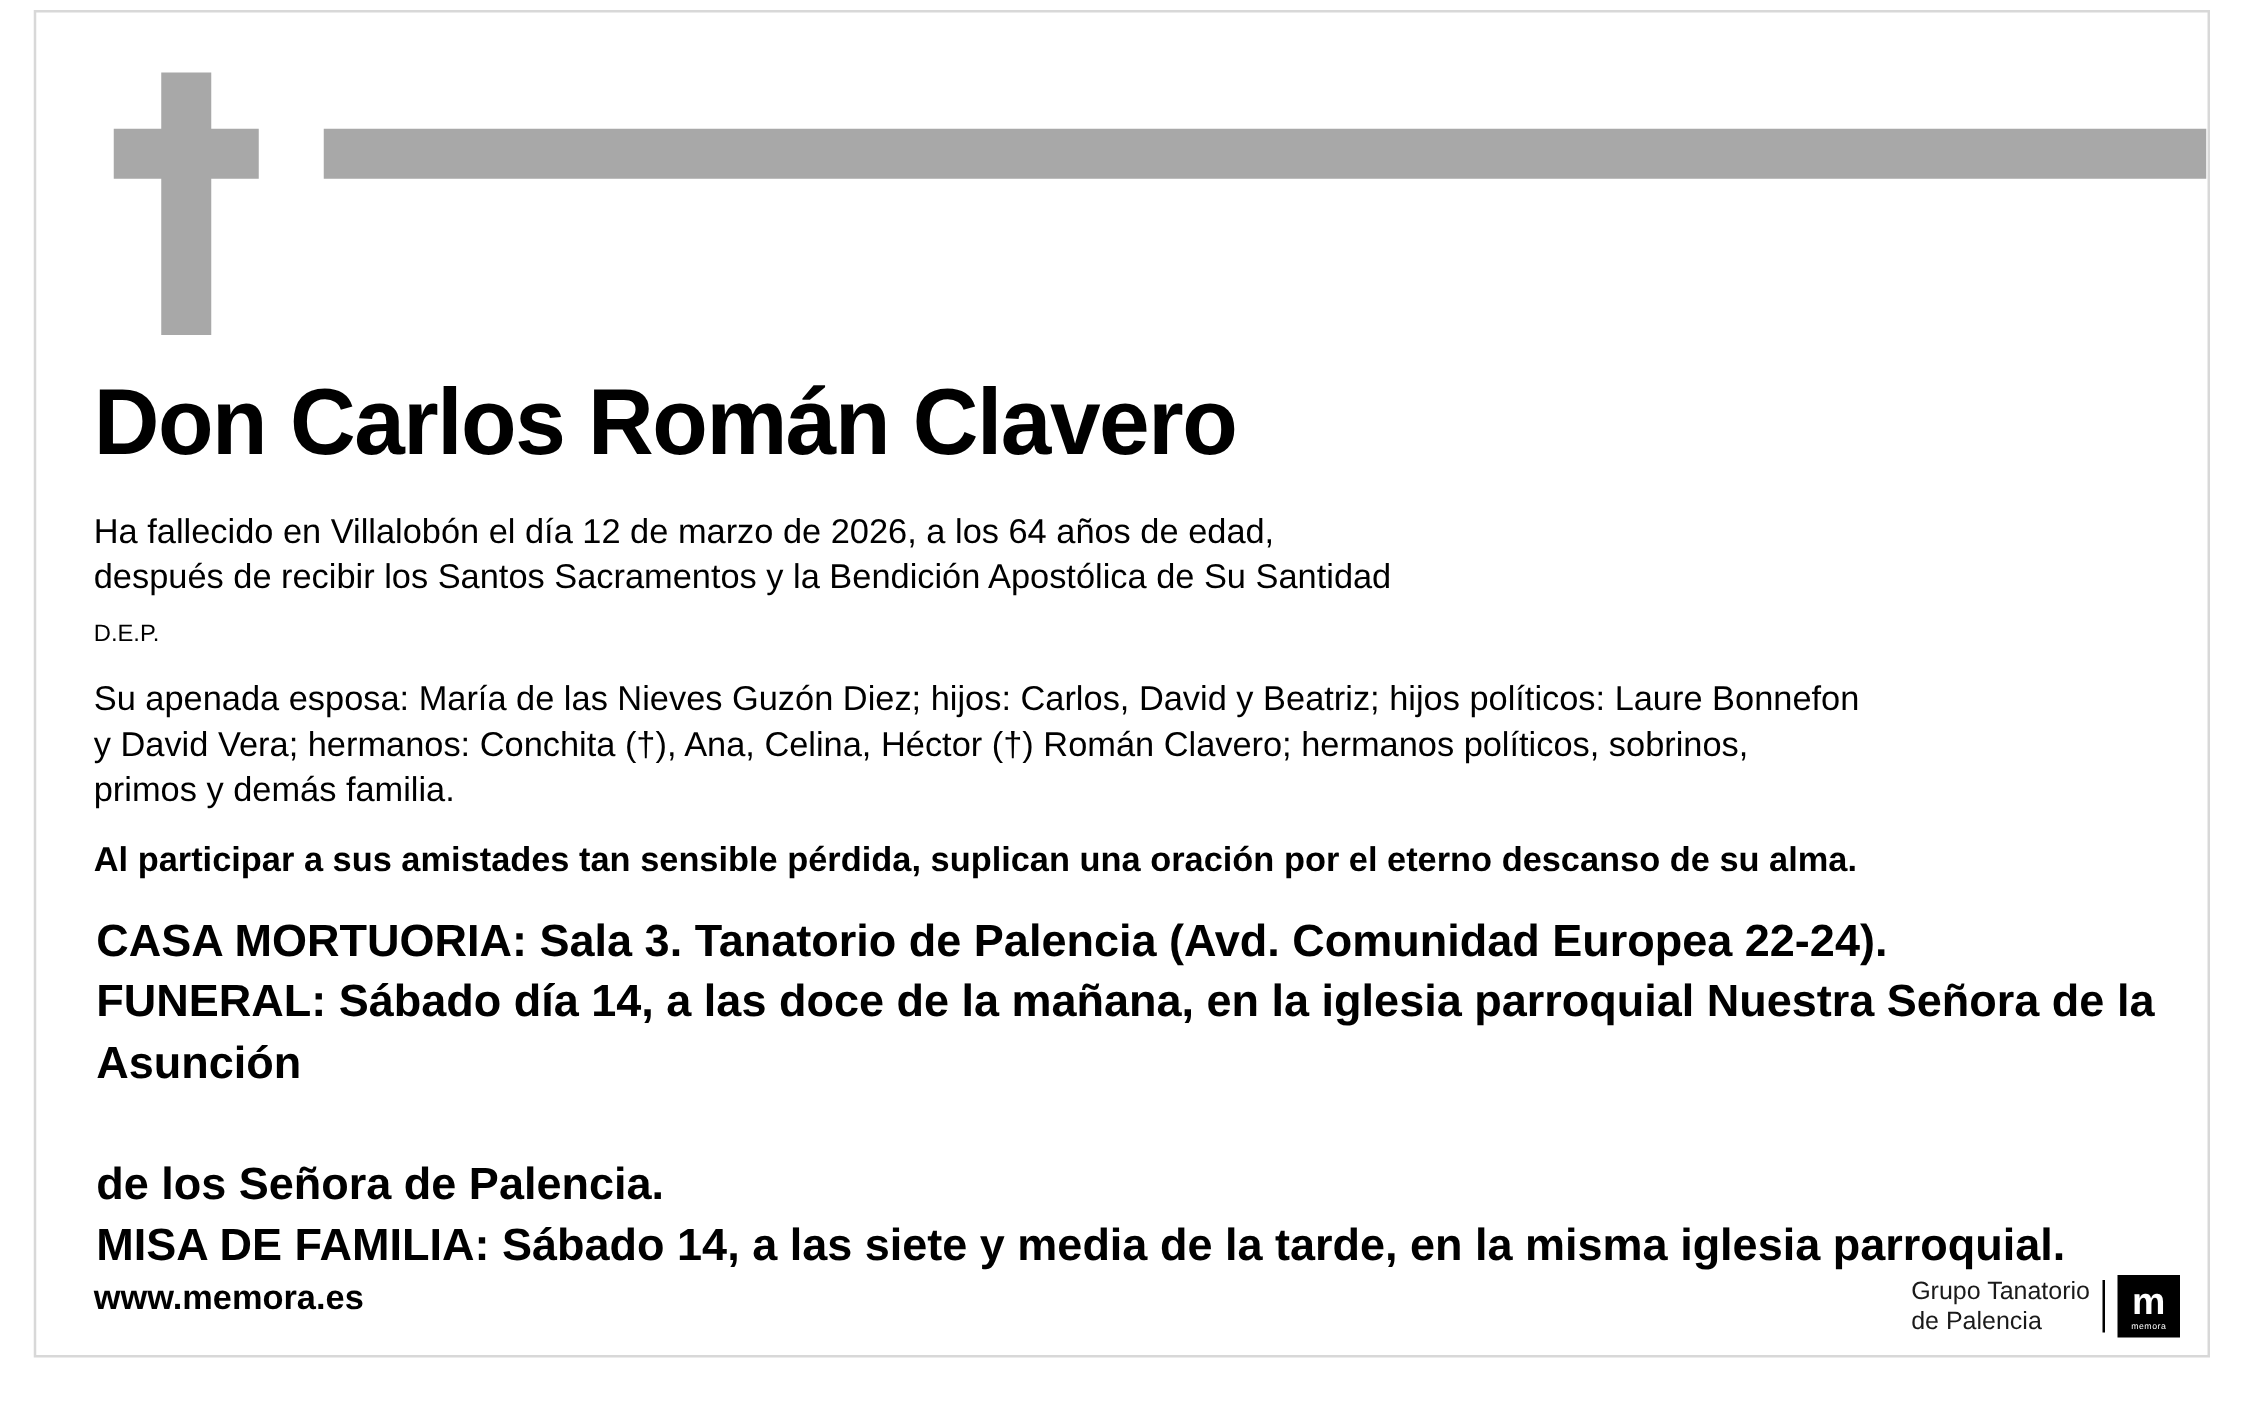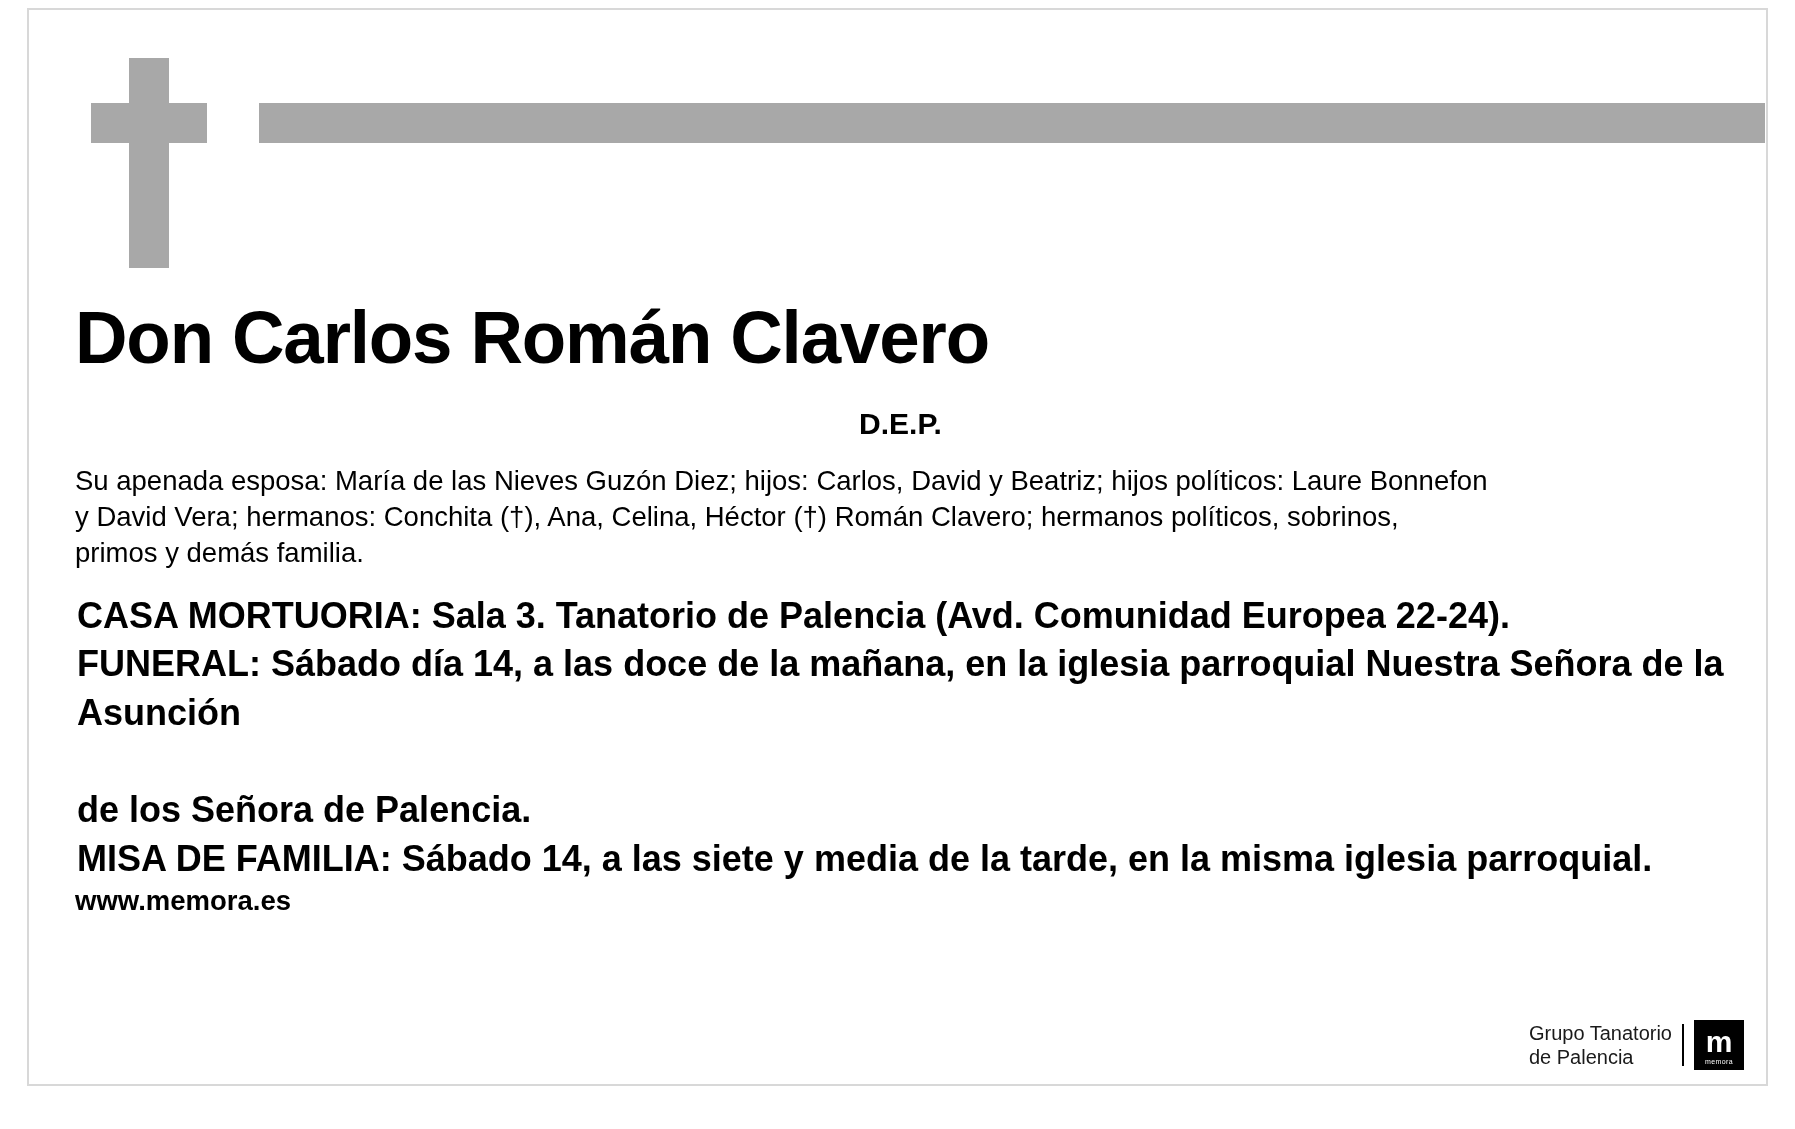--- a/index.html
+++ b/index.html
@@ -86,24 +86,23 @@
   }
   .para {
     font-size: 27.5px;
     line-height: 1.32;
     margin: 0 0 20px 0;
   }
   .para.tight {
     margin-bottom: 18px;
   }
   .dep {
-    font-size: 30px;
-    font-weight: bold;
+    font-size: 19px;
+    font-weight: normal;
     margin: 0 0 22px 0;
-    text-align: center;
   }
   .plea {
     font-size: 27.5px;
     font-weight: bold;
     line-height: 1.32;
     margin: 0 0 22px 0;
   }
   .details {
     font-size: 36px;
     line-height: 1.35;
@@ -168,29 +167,34 @@
       <div class="cross-horiz"></div>
     </div>
     <div class="rule-bar"></div>
   </div>
 
   <div class="content">
 
 
     <h1 class="deceased-name">Don Carlos Román Clavero</h1>
 
+    <p class="para tight">
+      <span>Ha fallecido en Villalobón el día 12 de marzo de 2026, a los 64 años de edad,</span><br>
+      <span>después de recibir los Santos Sacramentos y la Bendición Apostólica de Su Santidad</span>
+    </p>
 
     <p class="dep">D.E.P.</p>
 
     <p class="para">
       <span>Su apenada esposa: María de las Nieves Guzón Diez; hijos: Carlos, David y Beatriz; hijos políticos: Laure Bonnefon</span><br>
       <span>y David Vera; hermanos: Conchita (†), Ana, Celina, Héctor (†) Román Clavero; hermanos políticos, sobrinos,</span><br>
       <span>primos y demás familia.</span>
     </p>
 
+    <p class="plea">Al participar a sus amistades tan sensible pérdida, suplican una oración por el eterno descanso de su alma.</p>
 
     <p class="details">
       <span>CASA MORTUORIA: Sala 3. Tanatorio de Palencia (Avd. Comunidad Europea 22-24).</span><br>
       <span>FUNERAL: Sábado día 14, a las doce de la mañana, en la iglesia parroquial Nuestra Señora de la Asunción</span><br>
       <br>
       <span>de los Señora de Palencia.</span><br>
       <span>MISA DE FAMILIA: Sábado 14, a las siete y media de la tarde, en la misma iglesia parroquial.</span>
     </p>
 
     <p class="website">www.memora.es</p>

